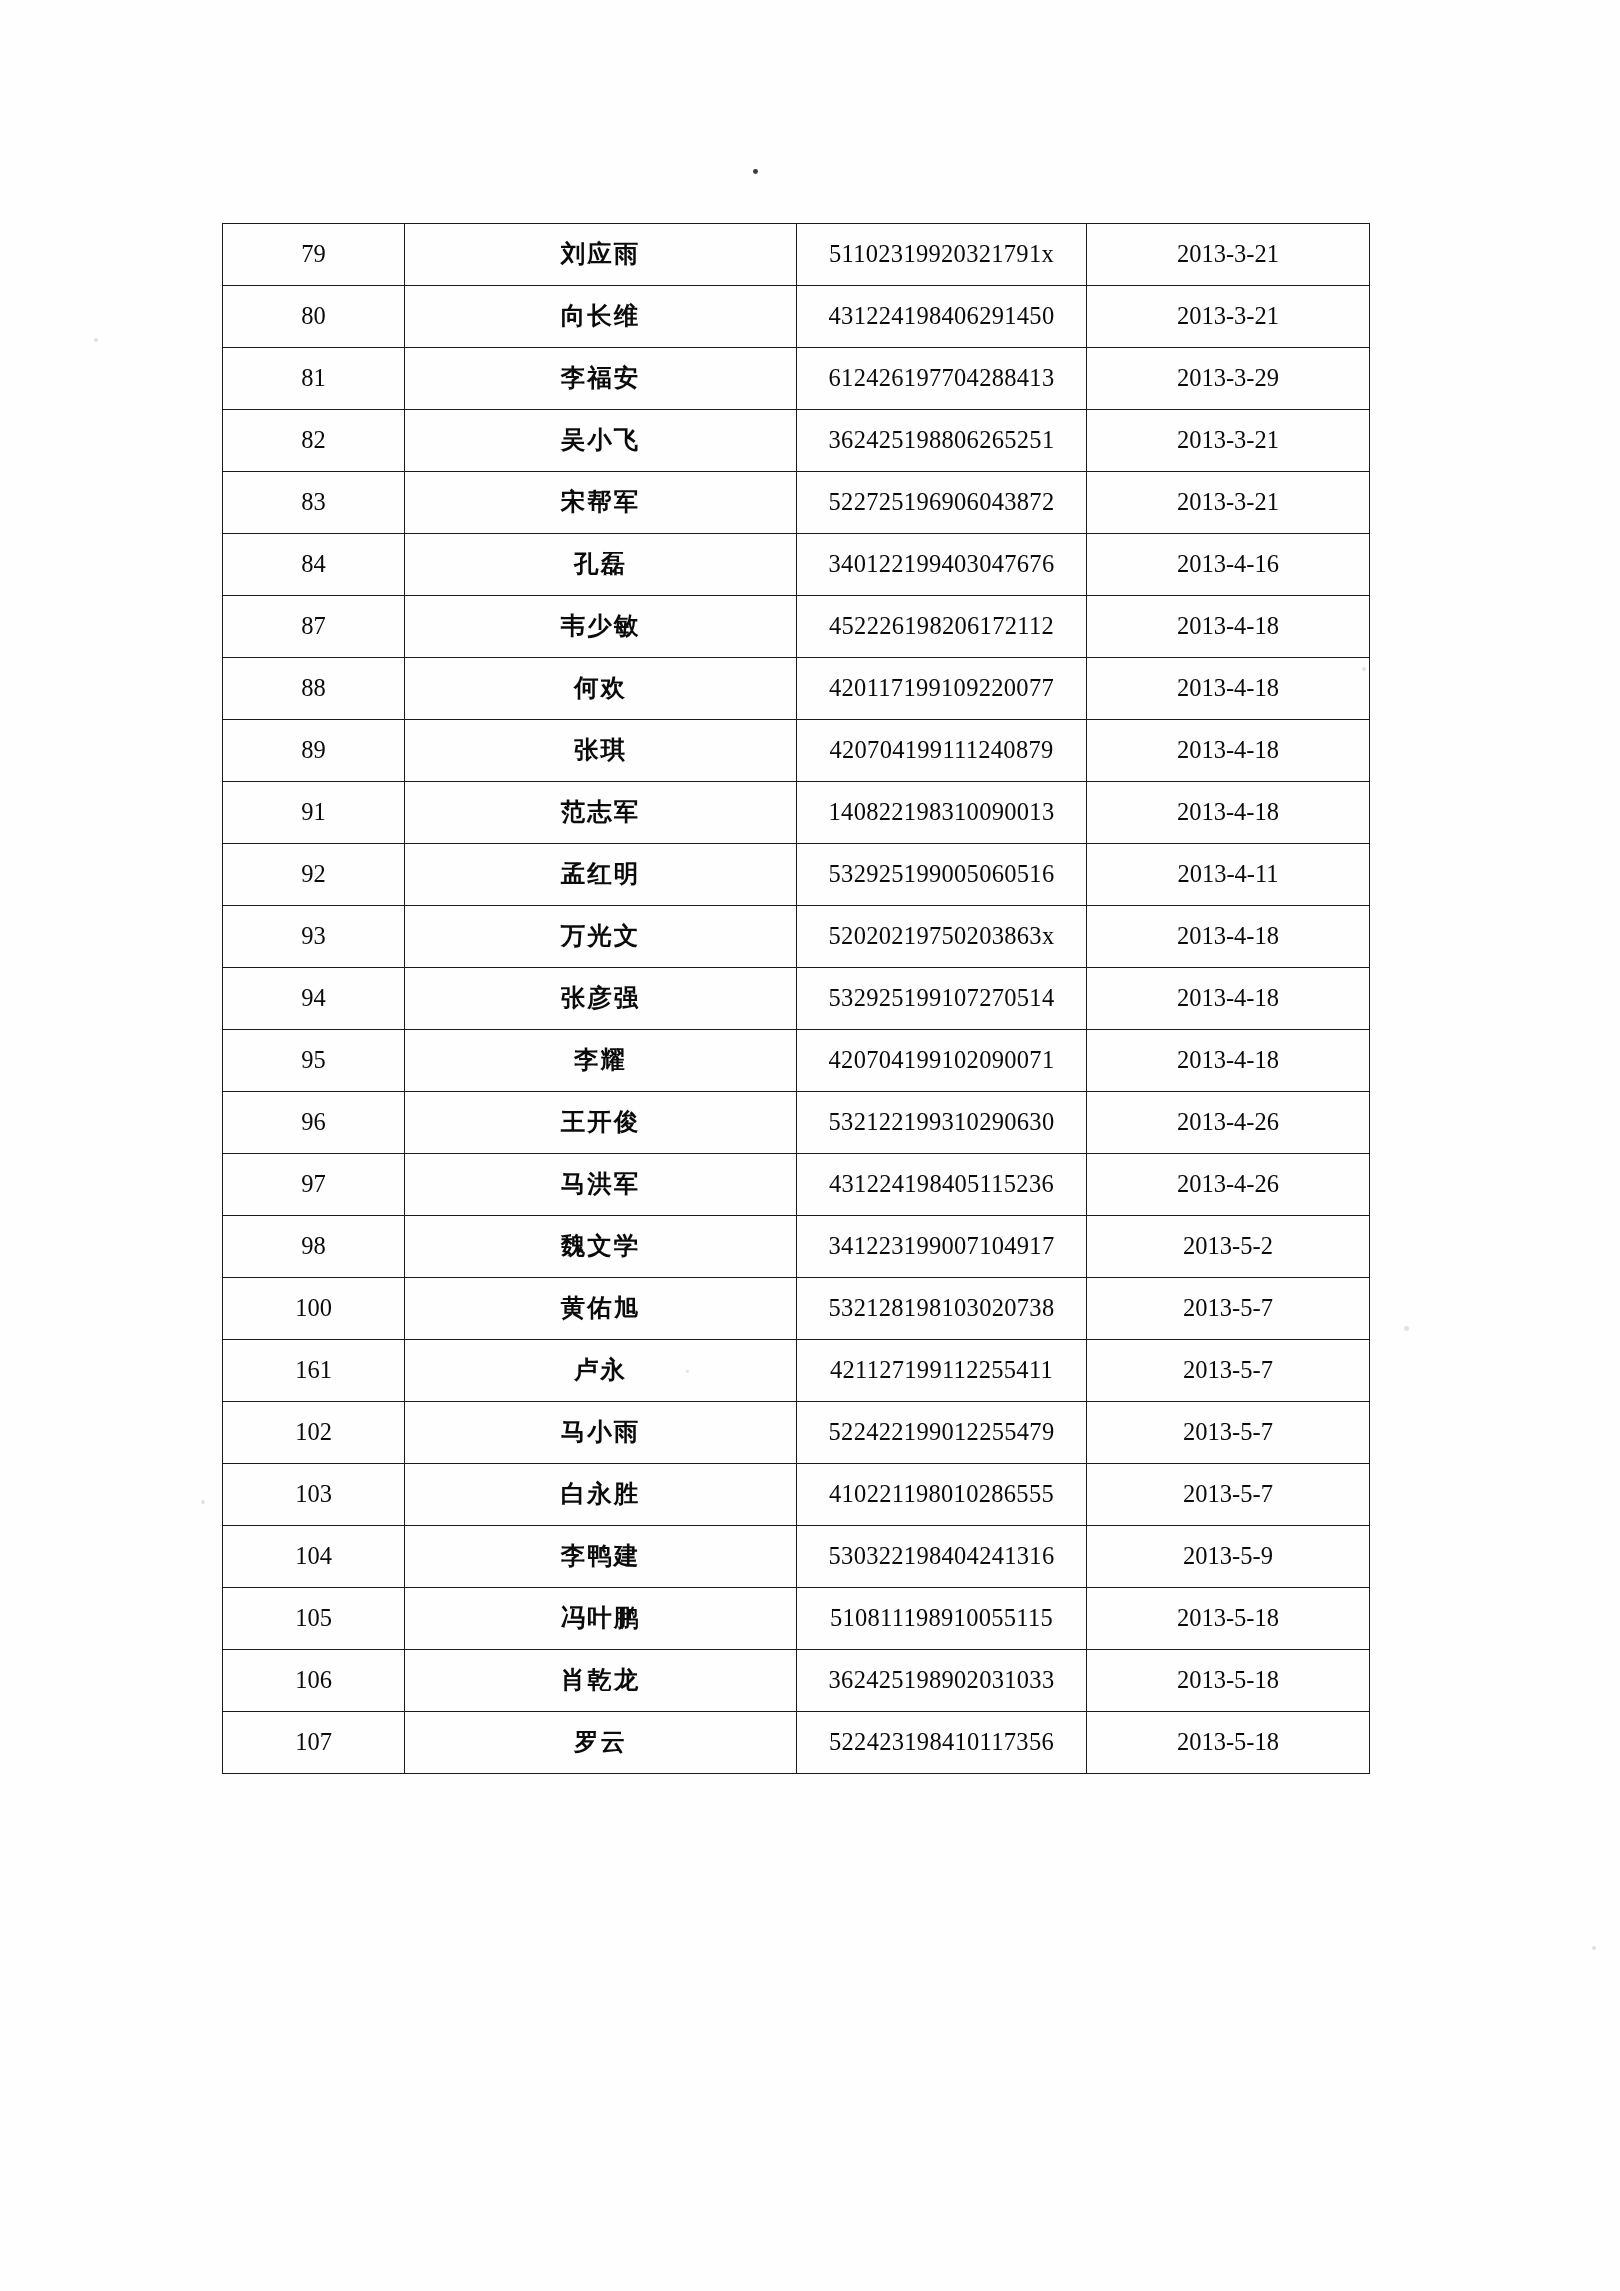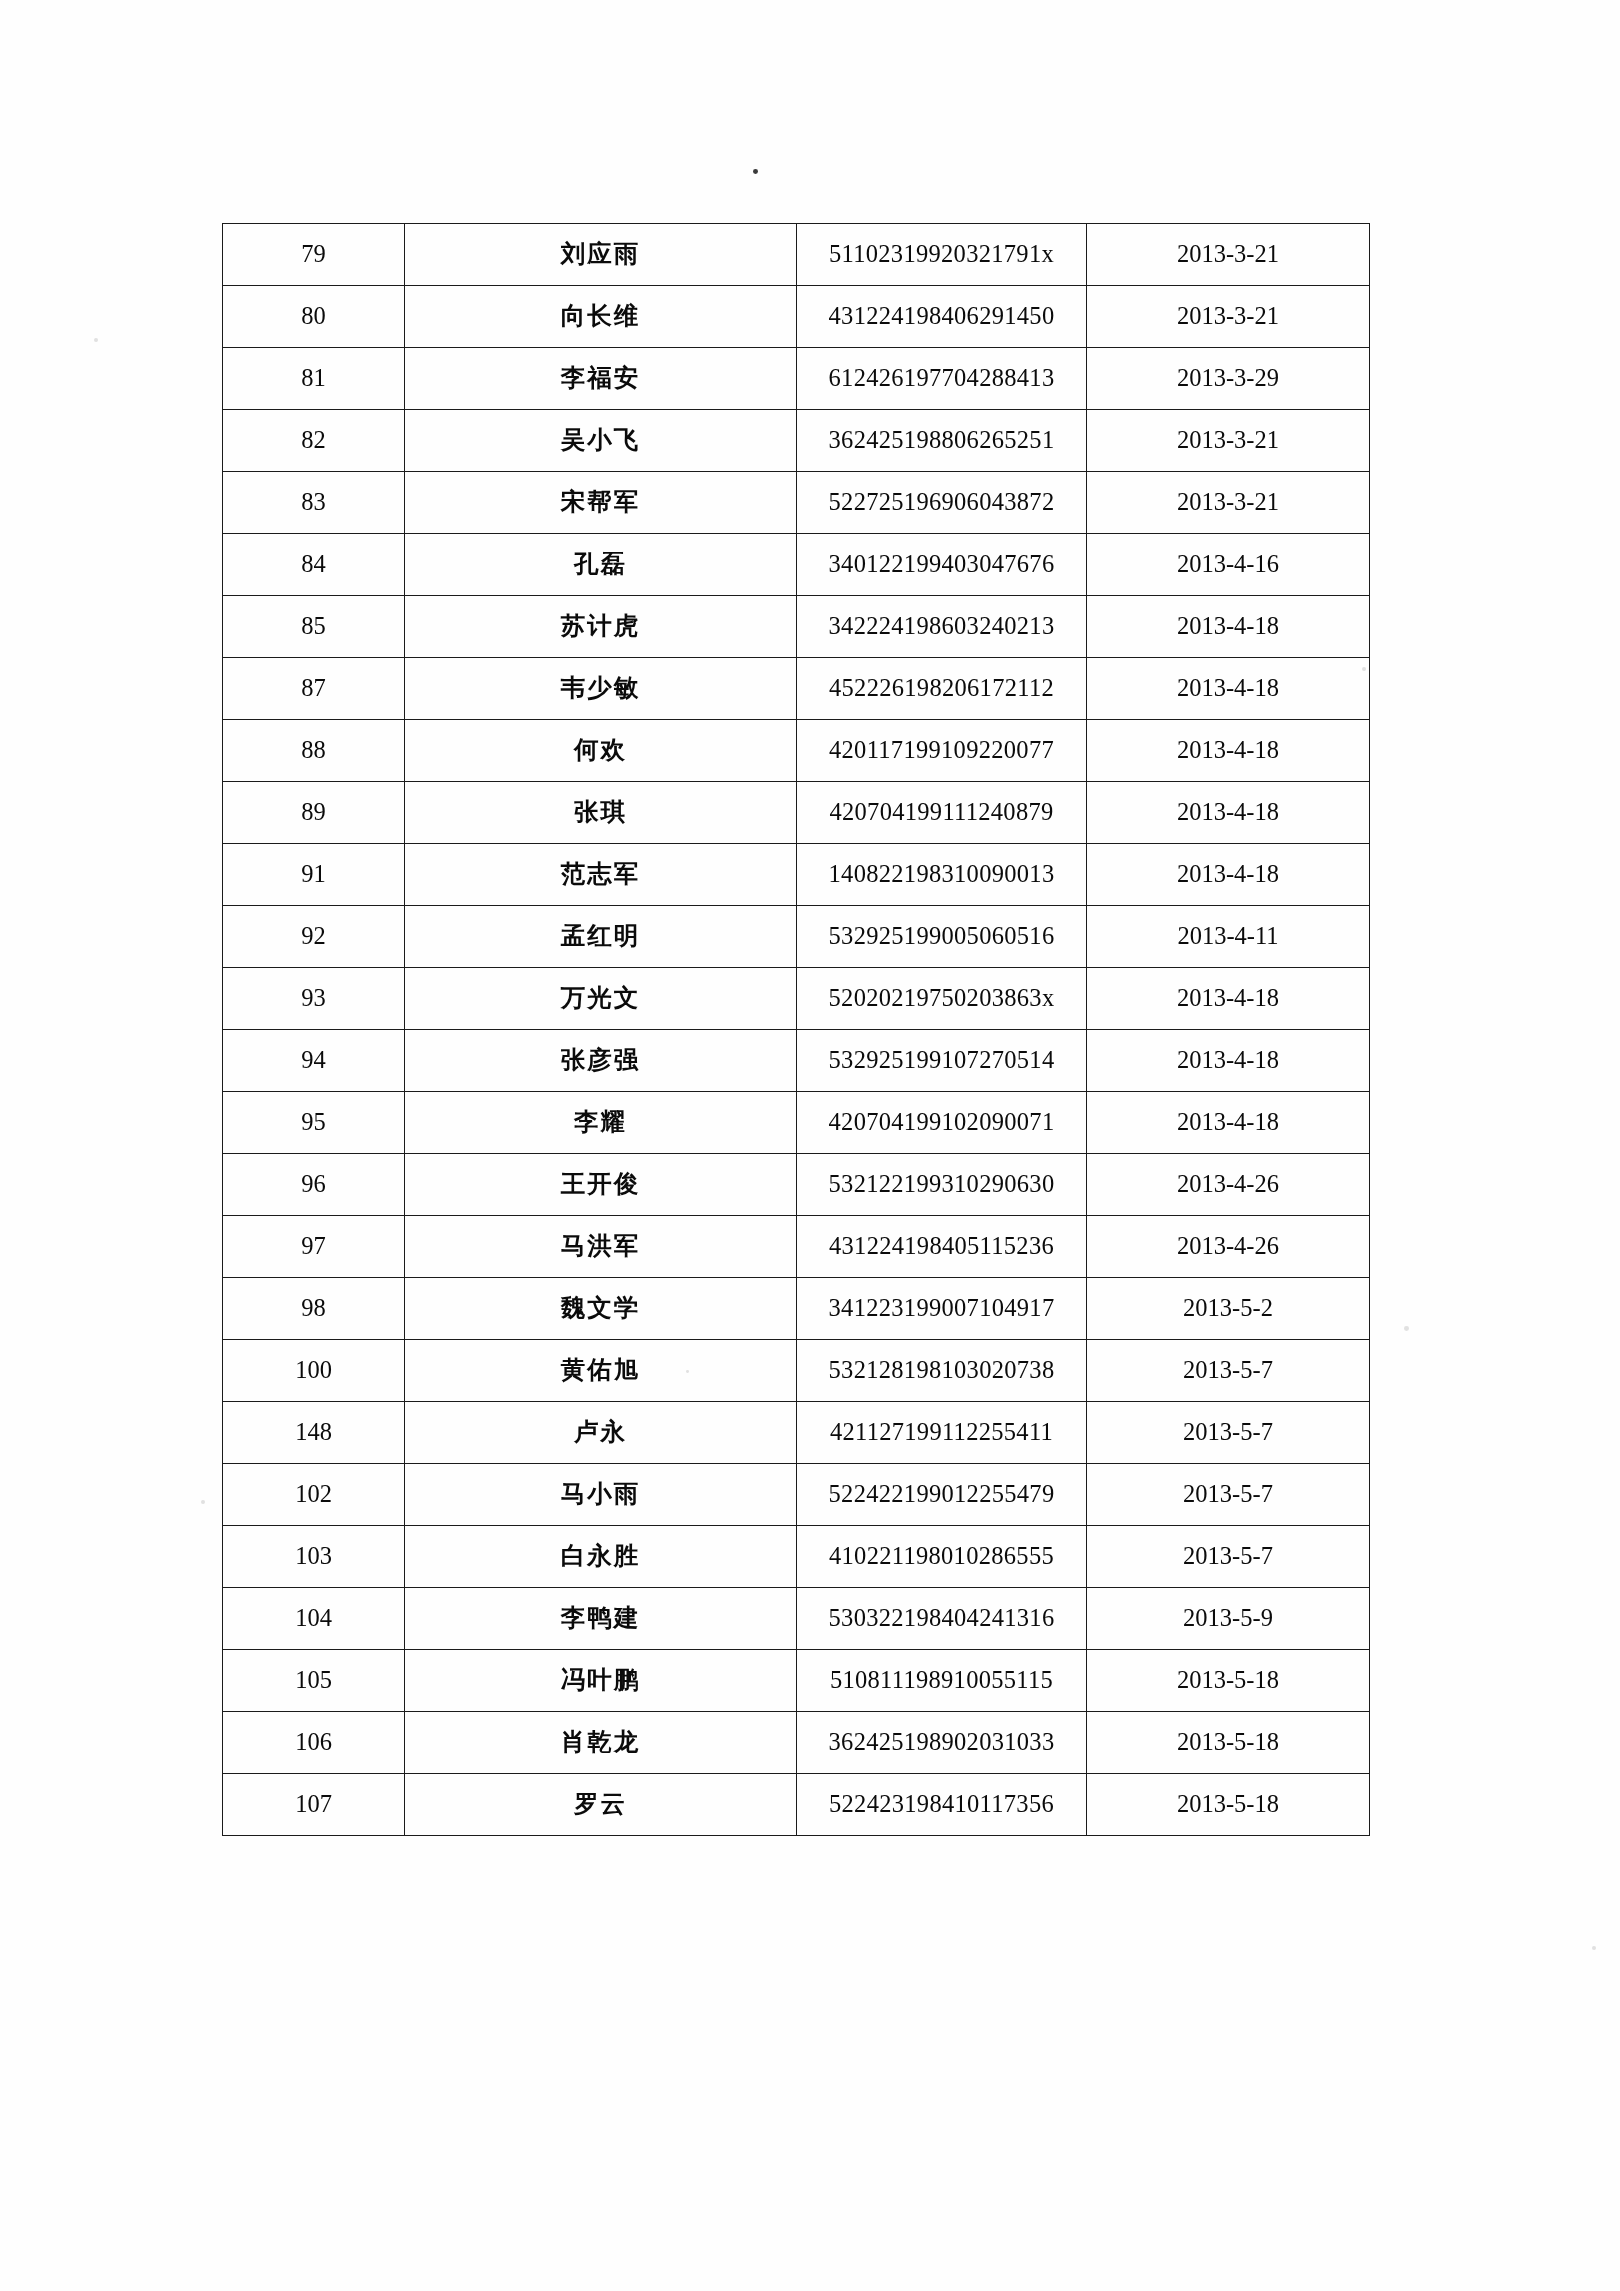--- a/index.html
+++ b/index.html
@@ -138,26 +138,20 @@
             <td class="id">522725196906043872</td>
             <td class="date">2013-3-21</td>
           </tr>
           <tr>
             <td class="idx">84</td>
             <td class="name">孔磊</td>
             <td class="id">340122199403047676</td>
             <td class="date">2013-4-16</td>
           </tr>
           <tr>
-            <td class="idx">85</td>
-            <td class="name">苏计虎</td>
-            <td class="id">342224198603240213</td>
-            <td class="date">2013-4-18</td>
-          </tr>
-          <tr>
             <td class="idx">87</td>
             <td class="name">韦少敏</td>
             <td class="id">452226198206172112</td>
             <td class="date">2013-4-18</td>
           </tr>
           <tr>
             <td class="idx">88</td>
             <td class="name">何欢</td>
             <td class="id">420117199109220077</td>
             <td class="date">2013-4-18</td>
@@ -216,21 +210,21 @@
             <td class="id">341223199007104917</td>
             <td class="date">2013-5-2</td>
           </tr>
           <tr>
             <td class="idx">100</td>
             <td class="name">黄佑旭</td>
             <td class="id">532128198103020738</td>
             <td class="date">2013-5-7</td>
           </tr>
           <tr>
-            <td class="idx">148</td>
+            <td class="idx">161</td>
             <td class="name">卢永</td>
             <td class="id">421127199112255411</td>
             <td class="date">2013-5-7</td>
           </tr>
           <tr>
             <td class="idx">102</td>
             <td class="name">马小雨</td>
             <td class="id">522422199012255479</td>
             <td class="date">2013-5-7</td>
           </tr>

